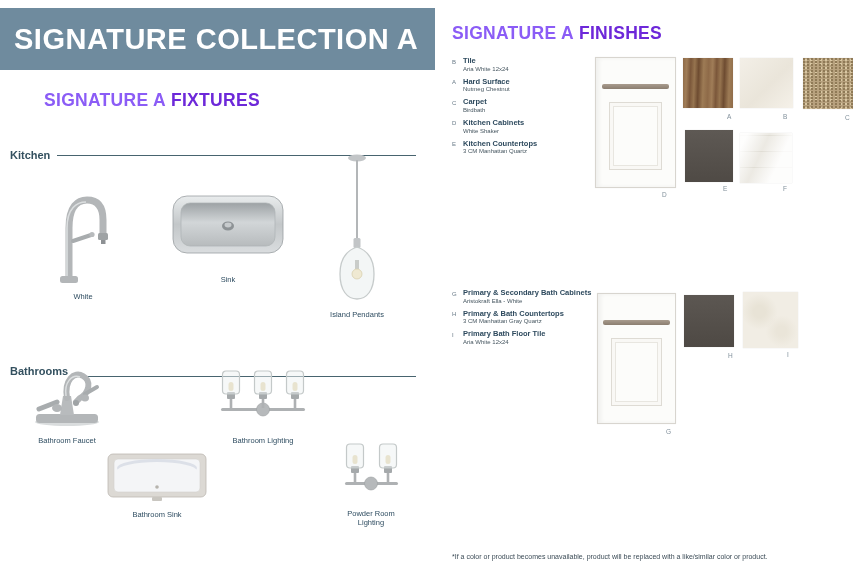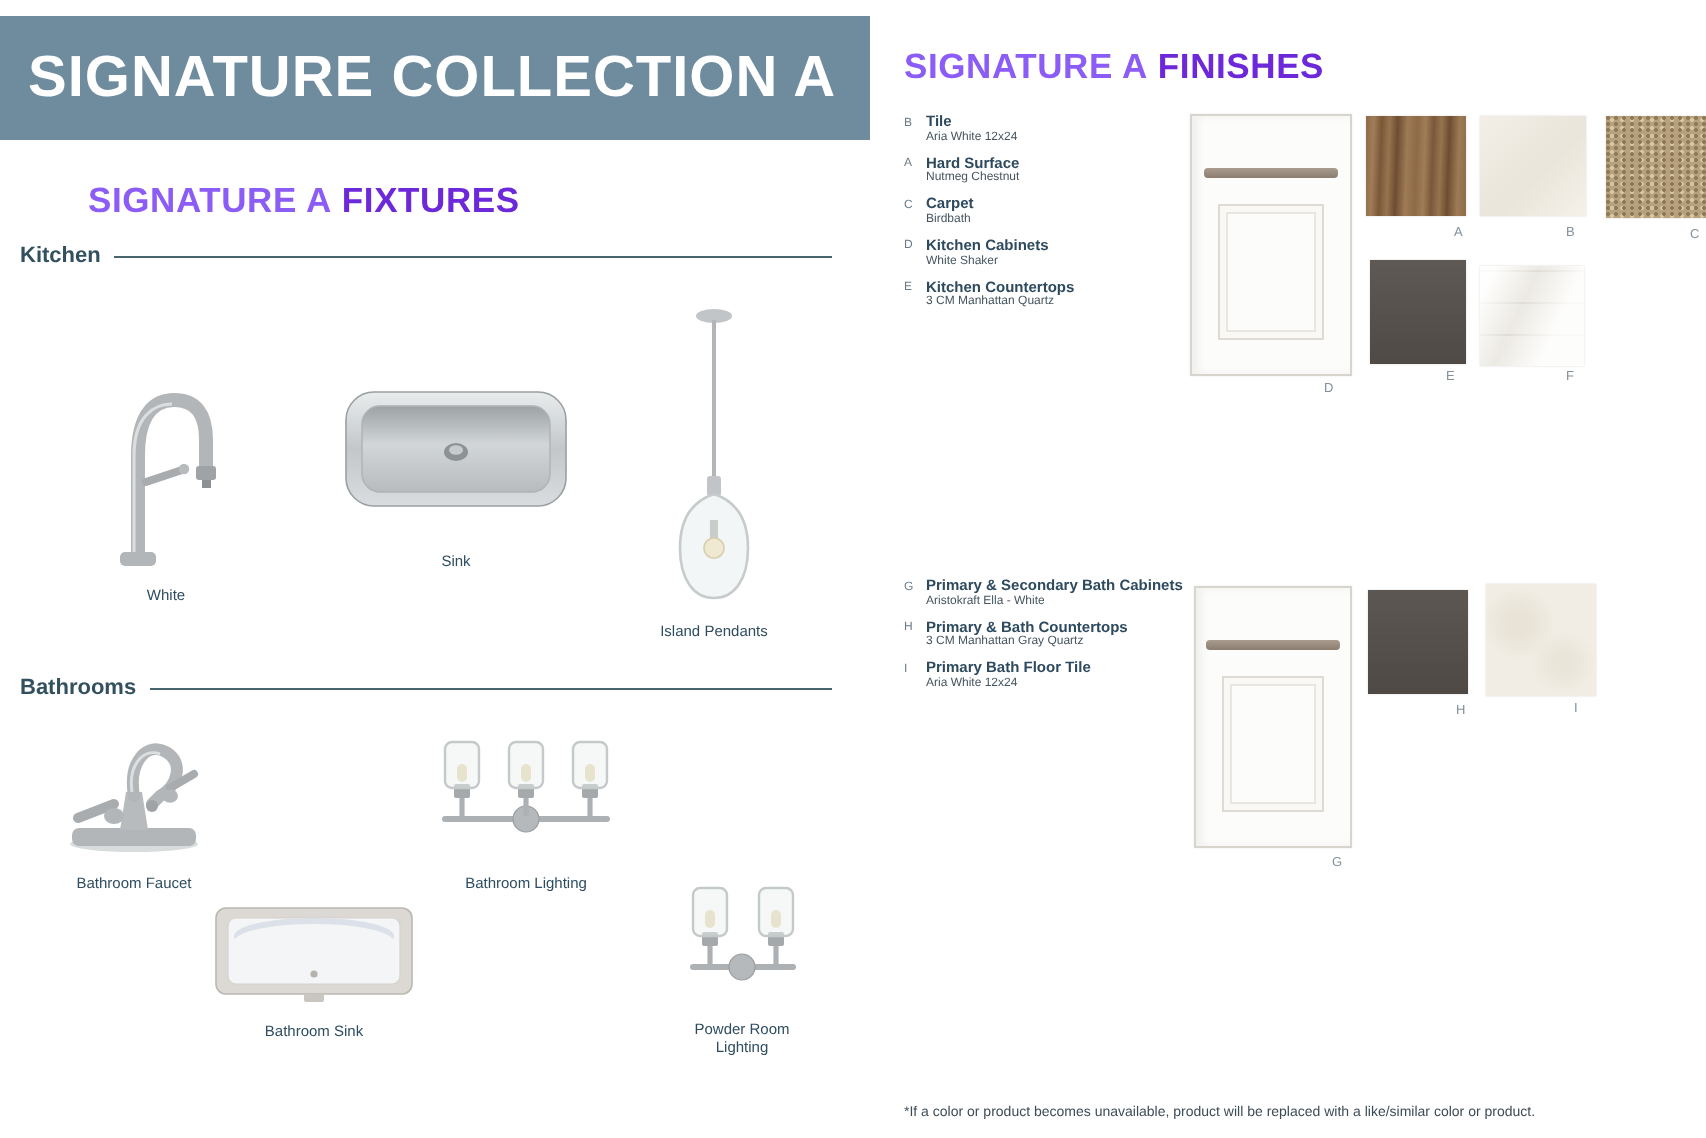--- a/index.html
+++ b/index.html
@@ -16,23 +16,23 @@
   }
   .banner-title { color:#ffffff; font-weight:bold; font-size:29px; letter-spacing:0.5px; white-space:nowrap; }
 
   
   .big-heading { position:absolute; font-size:17.5px; font-weight:bold; letter-spacing:0.3px; white-space:nowrap; }
   .hp { color:#8b5cf6; }
   .hs { color:#6d28d9; margin-left:5px; }
   #fixtures-heading { left:24px; top:90px;margin-left:20px; }
   #finishes-heading { left:452px; top:23px; }
 
-  .section-header { position:absolute; left:10px; width:406px; display:flex; align-items:center; }
+  .section-header { position:absolute; left:10px; width:406px; display:flex; align-items:center;margin-top:27px; }
   #sec-kitchen { top:122px; }
-  #sec-bathrooms { top:338px; }
+  #sec-bathrooms { top:338px;align-items:flex-end; }
   .section-label { font-size:11px; font-weight:bold; color:#33505f; margin-right:7px; white-space:nowrap; }
   .section-line { flex:1; height:1px; background:#48646f; }
 
   
   .fixture { position:absolute; text-align:center; }
   .fixture-label { font-size:7.5px; color:#2f4d61; margin-top:4px; }
   #fx-faucet       { left:43px;  top:188px; width:80px; }
   #fx-sink         { left:166px; top:195px; width:124px; }
   #fx-sink .fixture-label { margin-top:16px; }
   #fx-pendant      { left:330px; top:152px; width:54px; }

